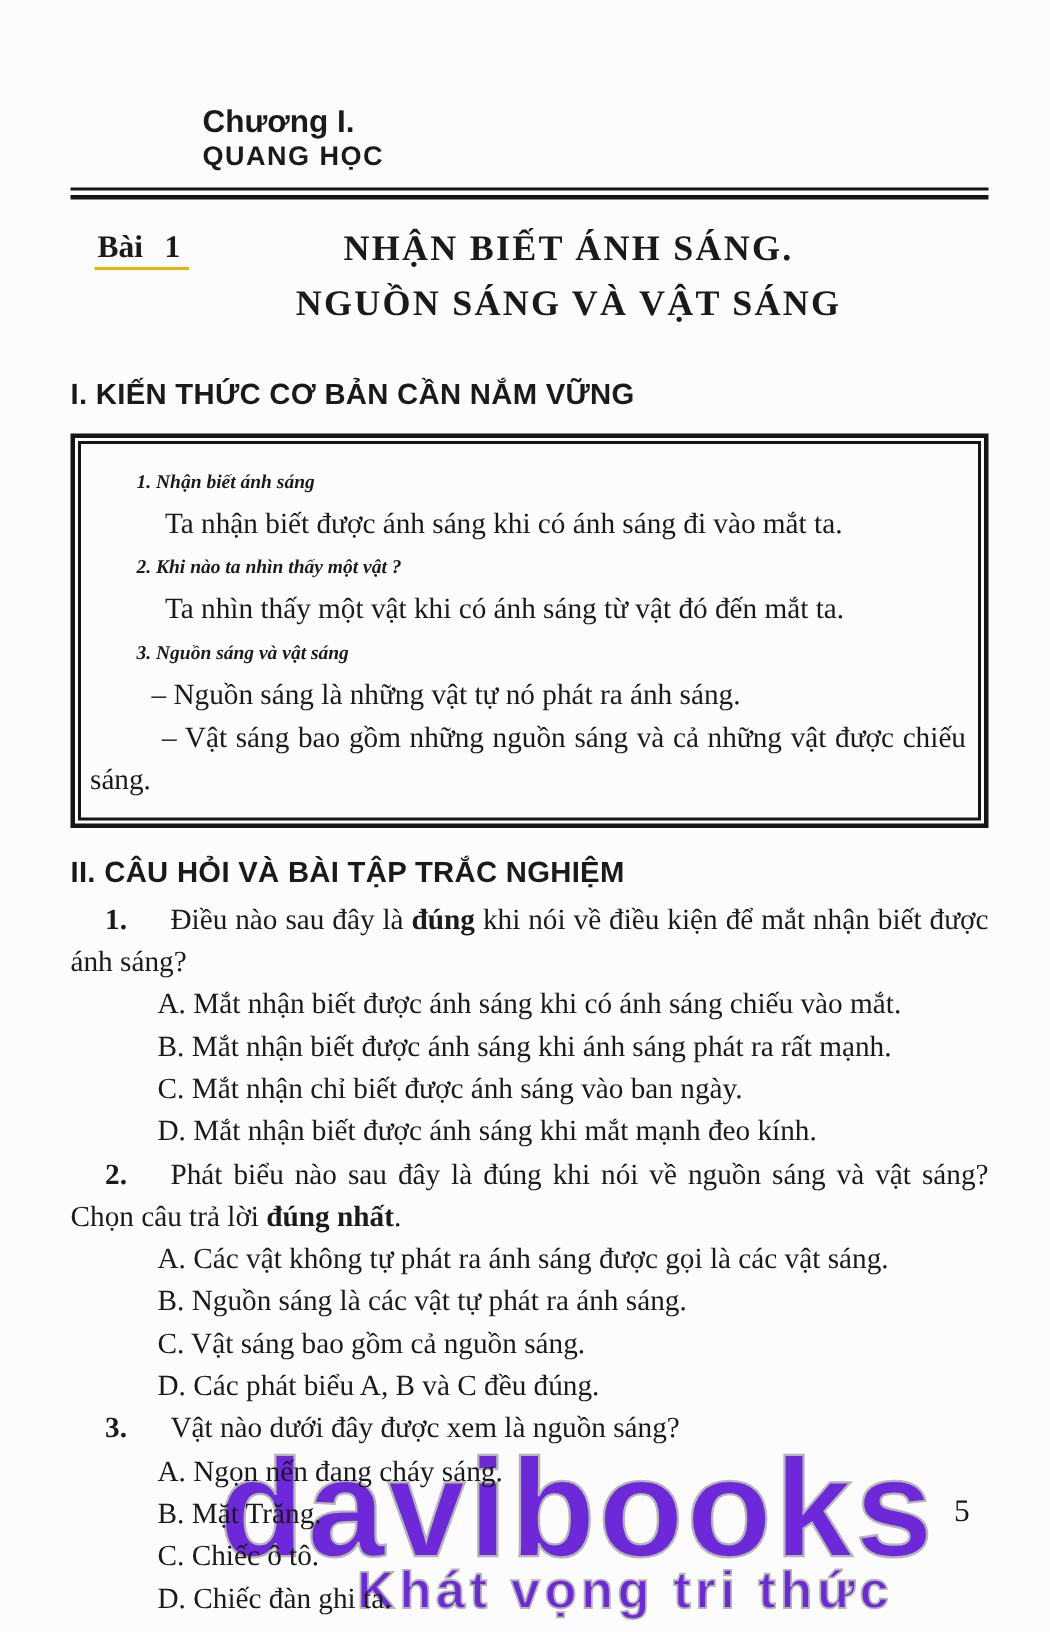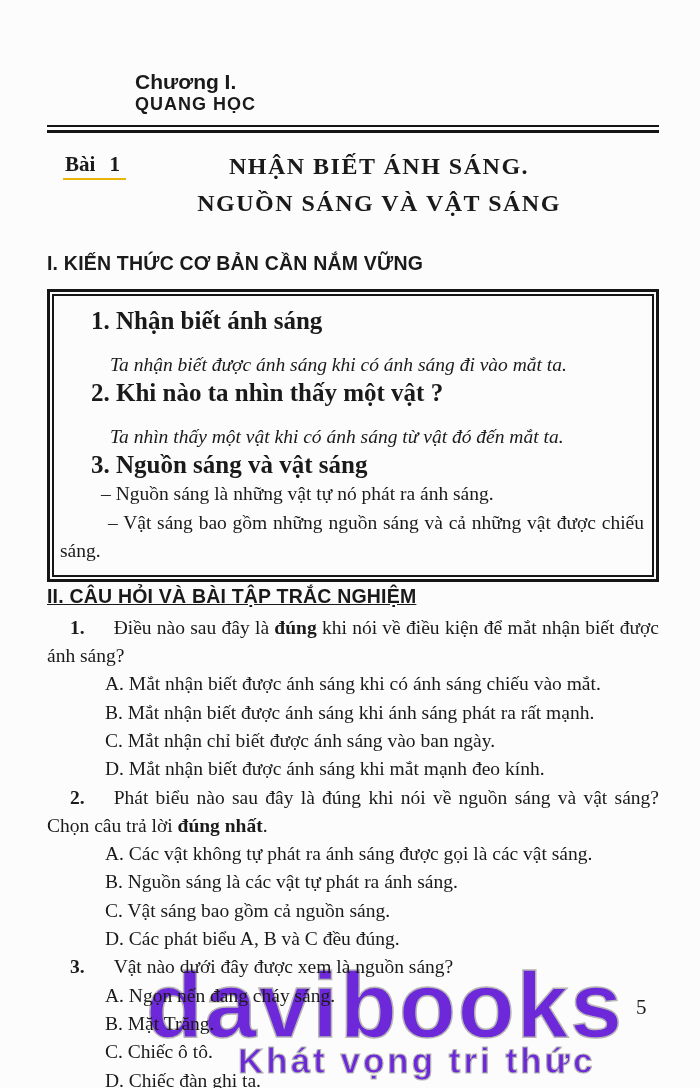--- a/index.html
+++ b/index.html
@@ -49,30 +49,30 @@
   .h-sans {
     font-family: "Liberation Sans", sans-serif;
     font-weight: bold; font-size: 19.5px;
     letter-spacing: 0.2px;
   }
   .section1-heading { margin-top: 26px; }
   
   .kbox { margin-top: 14px; border: 3px solid #151515; padding: 2px; }
   .kbox-inner { border: 2px solid #151515; padding: 11px 8px 9px 6px; }
   .kb-heading {
-    font-weight: bold; 
-    margin: 0 0 0 31px; font-size: 25px; line-height: 28.6px;
+    font-weight: bold; font-style: italic;
+    margin: 0 0 0 31px; font-size: 13px; line-height: 28.6px;
   }
-  .kb-line { margin: 15px 0 0 50px; font-size: 19.5px; line-height: 28.6px; font-style: italic; }
+  .kb-line { margin: 0 0 0 50px; font-size: 19.5px; line-height: 28.6px; }
   .kb-dash { margin: 0 0 0 41px; font-size: 19.5px; line-height: 28.6px; }
   .kb-para {
     margin: 0; text-indent: 48px; text-align: justify;
     font-size: 19.5px; line-height: 28.6px;
   }
-  .section2-heading { margin-top: 3px; margin-bottom: 6px; text-decoration: underline; }
+  .section2-heading { margin-top: 19px; margin-bottom: 6px; }
   
   .question {
     margin: 0; text-indent: 23px; text-align: justify;
     font-size: 19.5px; line-height: 28.3px;
   }
   .qnum { font-weight: bold; margin-right: 29px; }
   .qbold { font-weight: bold; }
   .option { margin: 0 0 0 58px; font-size: 19.5px; line-height: 28.3px; }
   
   .watermark-brand {

